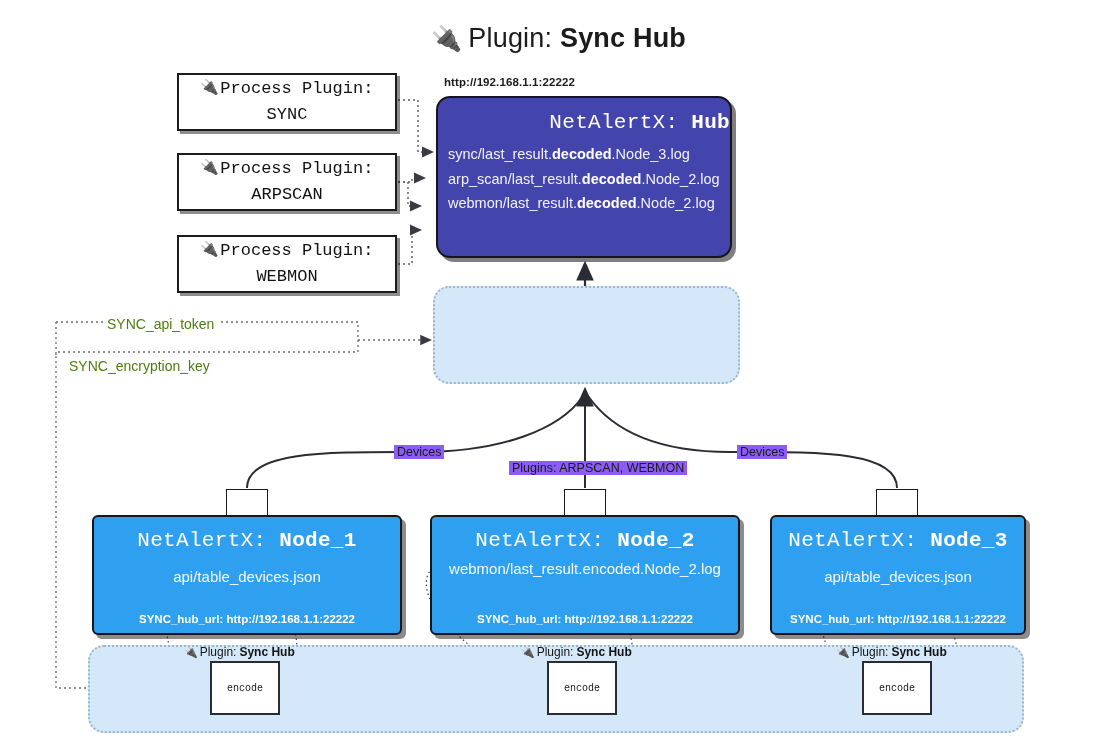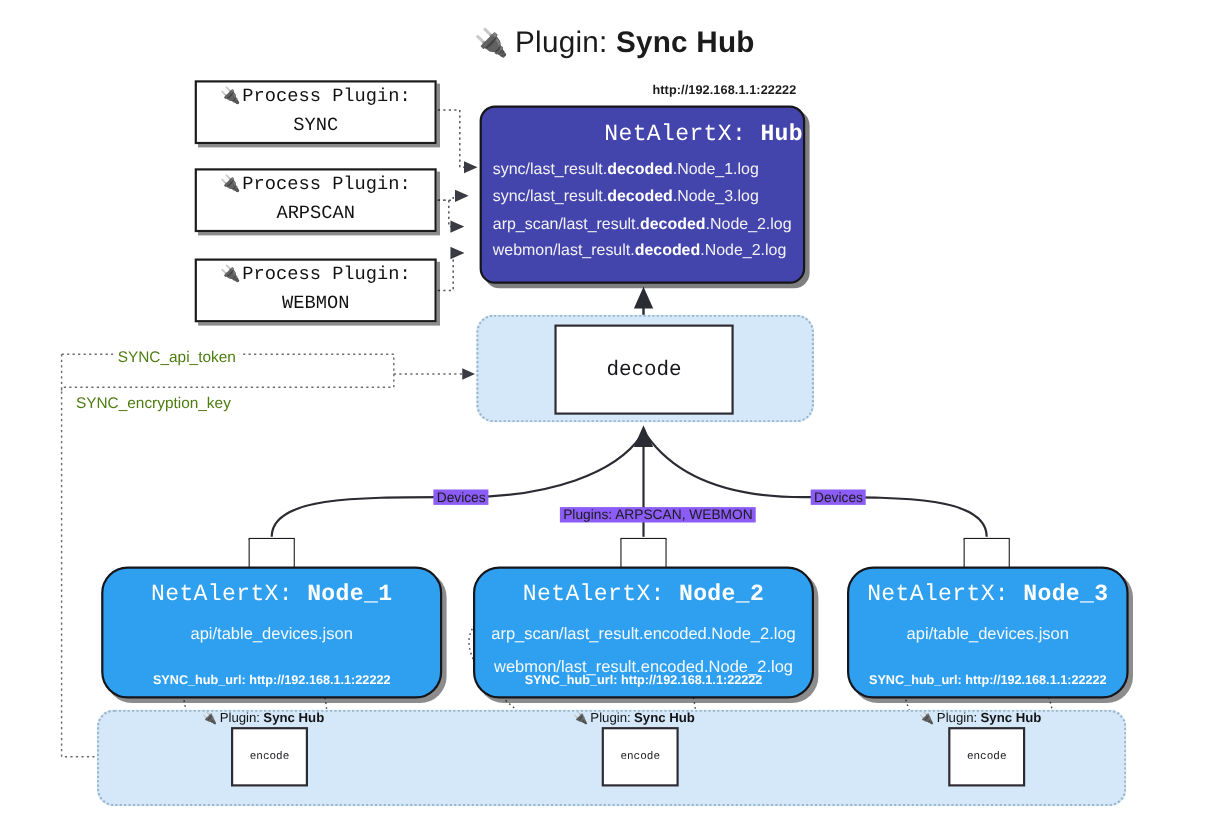--- a/index.html
+++ b/index.html
@@ -29,21 +29,21 @@
     font-size:17px;line-height:26px;color:#111;
     display:flex;flex-direction:column;align-items:center;justify-content:center;
     box-sizing:border-box;
   }
   .proc-box .l1{white-space:nowrap;display:flex;align-items:center;}
   .proc-box .l1 .plug{font-size:15px;margin-right:1px;}
   .proc-box .l2{white-space:nowrap;text-align:center;}
 
   
   .hub-url{
-    position:absolute;left:444px;top:76px;width:280px;text-align:right;
+    position:absolute;left:444px;top:76px;width:280px;text-align:left;
     font-size:11.5px;font-weight:bold;color:#1b1b1b;letter-spacing:.1px;
   }
   .hub{
     position:absolute;left:436px;top:96px;width:296px;height:162px;
     background:#4444ad;border:2px solid #15151a;border-radius:14px;
     box-shadow:4px 4px 0 rgba(0,0,0,.5);
     box-sizing:border-box;color:#ffffff;
   }
   .hub .hub-title{
     text-align:right;margin-top:12px;
@@ -81,21 +81,21 @@
 
   
   .edge-label{
     position:absolute;font-size:12.5px;color:#1b1b1b;white-space:nowrap;
     background:#8b5cf6;padding:0 3px;
   }
 
   
   .node{
     position:absolute;width:310px;height:120px;
-    background:#2fa0f0;border:2px solid #15151a;border-radius:24px;
+    background:#2fa0f0;border:2px solid #15151a;border-radius:6px;
     box-shadow:4px 4px 0 rgba(0,0,0,.45);
     box-sizing:border-box;color:#ffffff;text-align:center;
   }
   .node.narrow{width:256px;}
   .node .node-title{
     margin-top:10px;font-family:"Liberation Mono", monospace;
     font-size:21px;line-height:27px;letter-spacing:.3px;
   }
   .node .node-title b{font-weight:bold;}
   .node .node-line{
@@ -220,29 +220,27 @@
     <div class="l2">WEBMON</div>
   </div>
 
   <div class="hub-url">http://192.168.1.1:22222</div>
 
   <div class="hub">
     <div class="hub-title">
       <span>NetAlertX: </span><b>Hub</b>
     </div>
     <div class="rows">
-      <div class="row"><span>sync/last_result.</span><b>decoded</b><span>.Node_1.log</span></div>
       <div class="row"><span>sync/last_result.</span><b>decoded</b><span>.Node_3.log</span></div>
       <div class="row tight"><span>arp_scan/last_result.</span><b>decoded</b><span>.Node_2.log</span></div>
       <div class="row tight"><span>webmon/last_result.</span><b>decoded</b><span>.Node_2.log</span></div>
     </div>
   </div>
 
   <div class="decode-group"></div>
-  <div class="decode-box">decode</div>
 
   <div class="token-label" style="left:103px;top:316px;">SYNC_api_token</div>
   <div class="token-label" style="left:65px;top:358px;">SYNC_encryption_key</div>
 
   <div class="edge-label" style="left:394px;top:445px;">Devices</div>
   <div class="edge-label" style="left:509px;top:461px;">Plugins: ARPSCAN, WEBMON</div>
   <div class="edge-label" style="left:737px;top:445px;">Devices</div>
 
   <div class="envelope" style="left:226px;top:489px;"></div>
   <div class="envelope" style="left:564px;top:489px;"></div>
@@ -253,21 +251,20 @@
       <span>NetAlertX: </span><b>Node_1</b>
     </div>
     <div class="node-line first">api/table_devices.json</div>
     <div class="node-foot">SYNC_hub_url: http://192.168.1.1:22222</div>
   </div>
 
   <div class="node" style="left:430px;top:515px;">
     <div class="node-title">
       <span>NetAlertX: </span><b>Node_2</b>
     </div>
-    <div class="node-line first">arp_scan/last_result.encoded.Node_2.log</div>
     <div class="node-line">webmon/last_result.encoded.Node_2.log</div>
     <div class="node-foot">SYNC_hub_url: http://192.168.1.1:22222</div>
   </div>
 
   <div class="node narrow" style="left:770px;top:515px;">
     <div class="node-title">
       <span>NetAlertX: </span><b>Node_3</b>
     </div>
     <div class="node-line first">api/table_devices.json</div>
     <div class="node-foot">SYNC_hub_url: http://192.168.1.1:22222</div>

